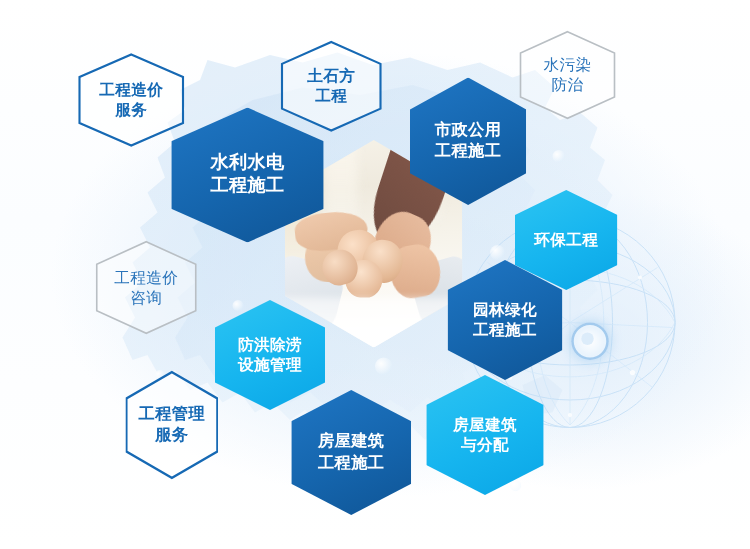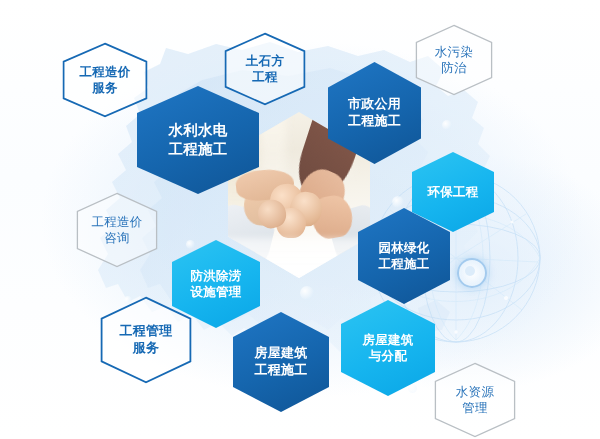--- a/index.html
+++ b/index.html
@@ -330,21 +330,21 @@
     </div>
   </div>
 
   <div class="hex solid deep t12" style="left:358px;top:208px;width:92px;height:96px;">
     <div class="label">
       <span class="ln">园林绿化</span>
       <span class="ln">工程施工</span>
     </div>
   </div>
 
-  <div class="hex outline t13" style="left:100px;top:296px;width:92px;height:88px;">
+  <div class="hex outline t13" style="left:100px;top:296px;width:75px;height:88px;">
     <svg class="frame" viewBox="0 0 98 88" preserveAspectRatio="none">
       <polygon points="49,1.7 96.3,22.7 96.3,65.3 49,86.3 1.7,65.3 1.7,22.7" fill="#ffffff" fill-opacity="0.55" stroke="#1669b4" stroke-width="1.9"></polygon>
     </svg>
     <div class="label">
       <span class="ln">工程管理</span>
       <span class="ln">服务</span>
     </div>
   </div>
 
   <div class="hex solid deep t13" style="left:233px;top:312px;width:96px;height:100px;">
@@ -354,23 +354,14 @@
     </div>
   </div>
 
   <div class="hex solid cyan t12" style="left:341px;top:300px;width:94px;height:96px;">
     <div class="label">
       <span class="ln">房屋建筑</span>
       <span class="ln">与分配</span>
     </div>
   </div>
 
-  <div class="hex outline grayline t12" style="left:434px;top:362px;width:82px;height:76px;">
-    <svg class="frame" viewBox="0 0 82 76" preserveAspectRatio="none">
-      <polygon points="41,1.4 80.6,19.4 80.6,56.6 41,74.6 1.4,56.6 1.4,19.4" fill="#ffffff" fill-opacity="0.40" stroke="#b9bfc4" stroke-width="1.3"></polygon>
-    </svg>
-    <div class="label">
-      <span class="ln">水资源</span>
-      <span class="ln">管理</span>
-    </div>
-  </div>
 
 </div>
 
 </body></html>

